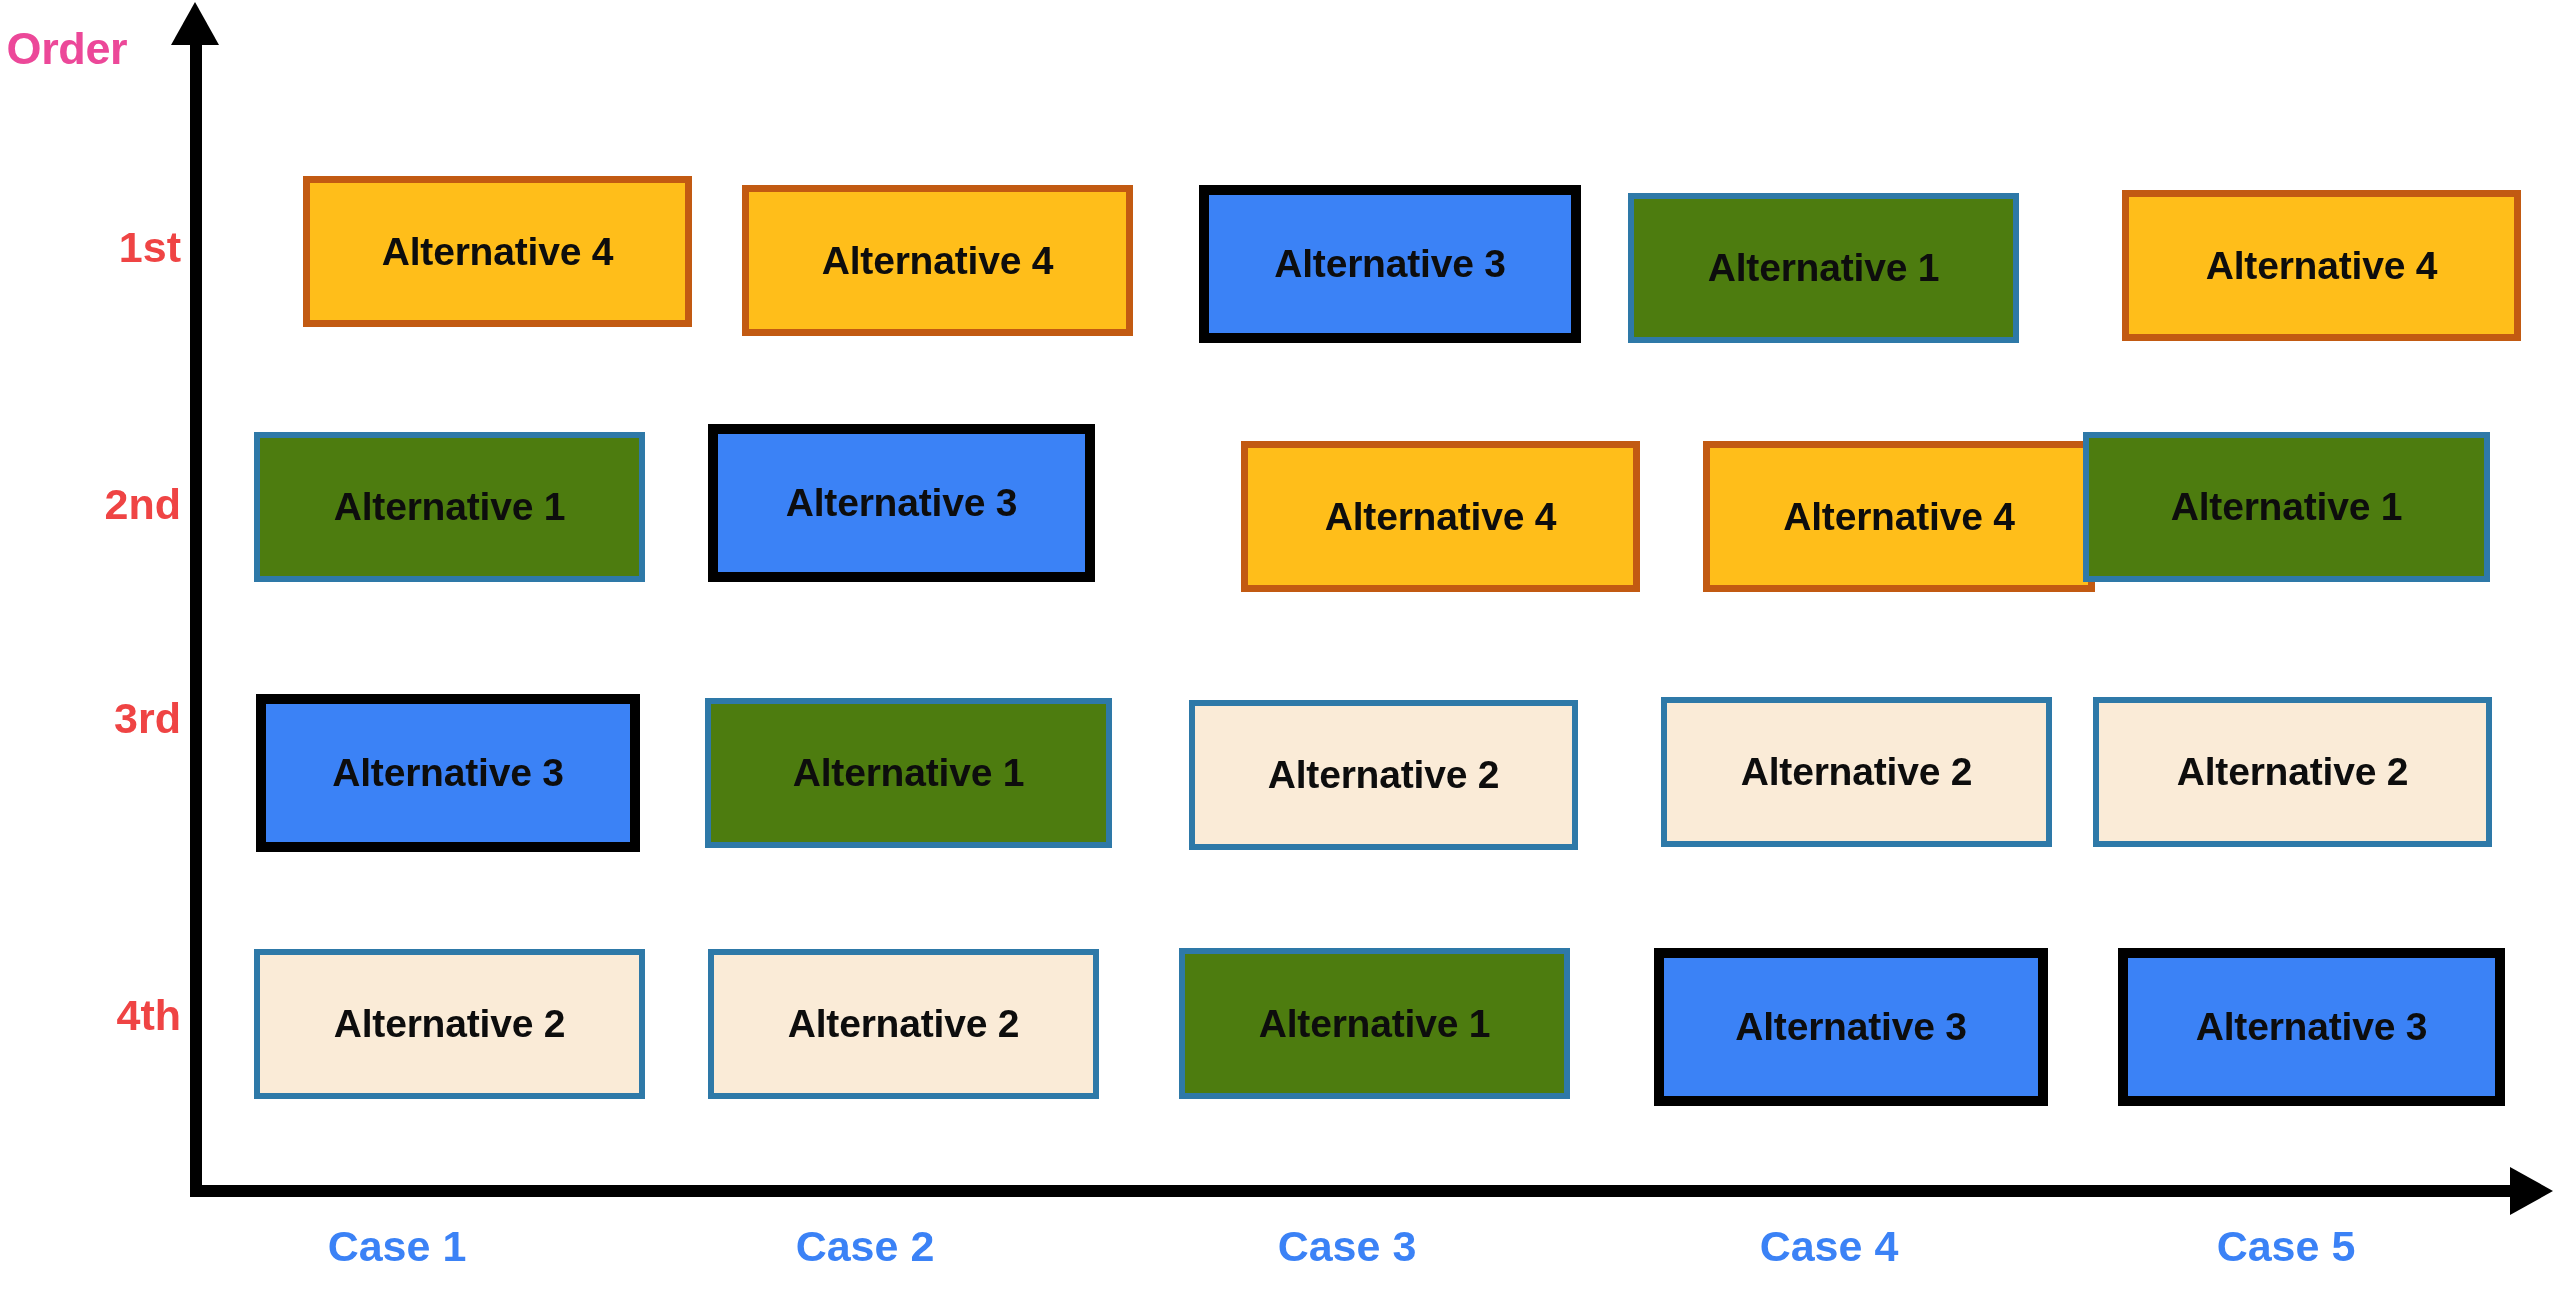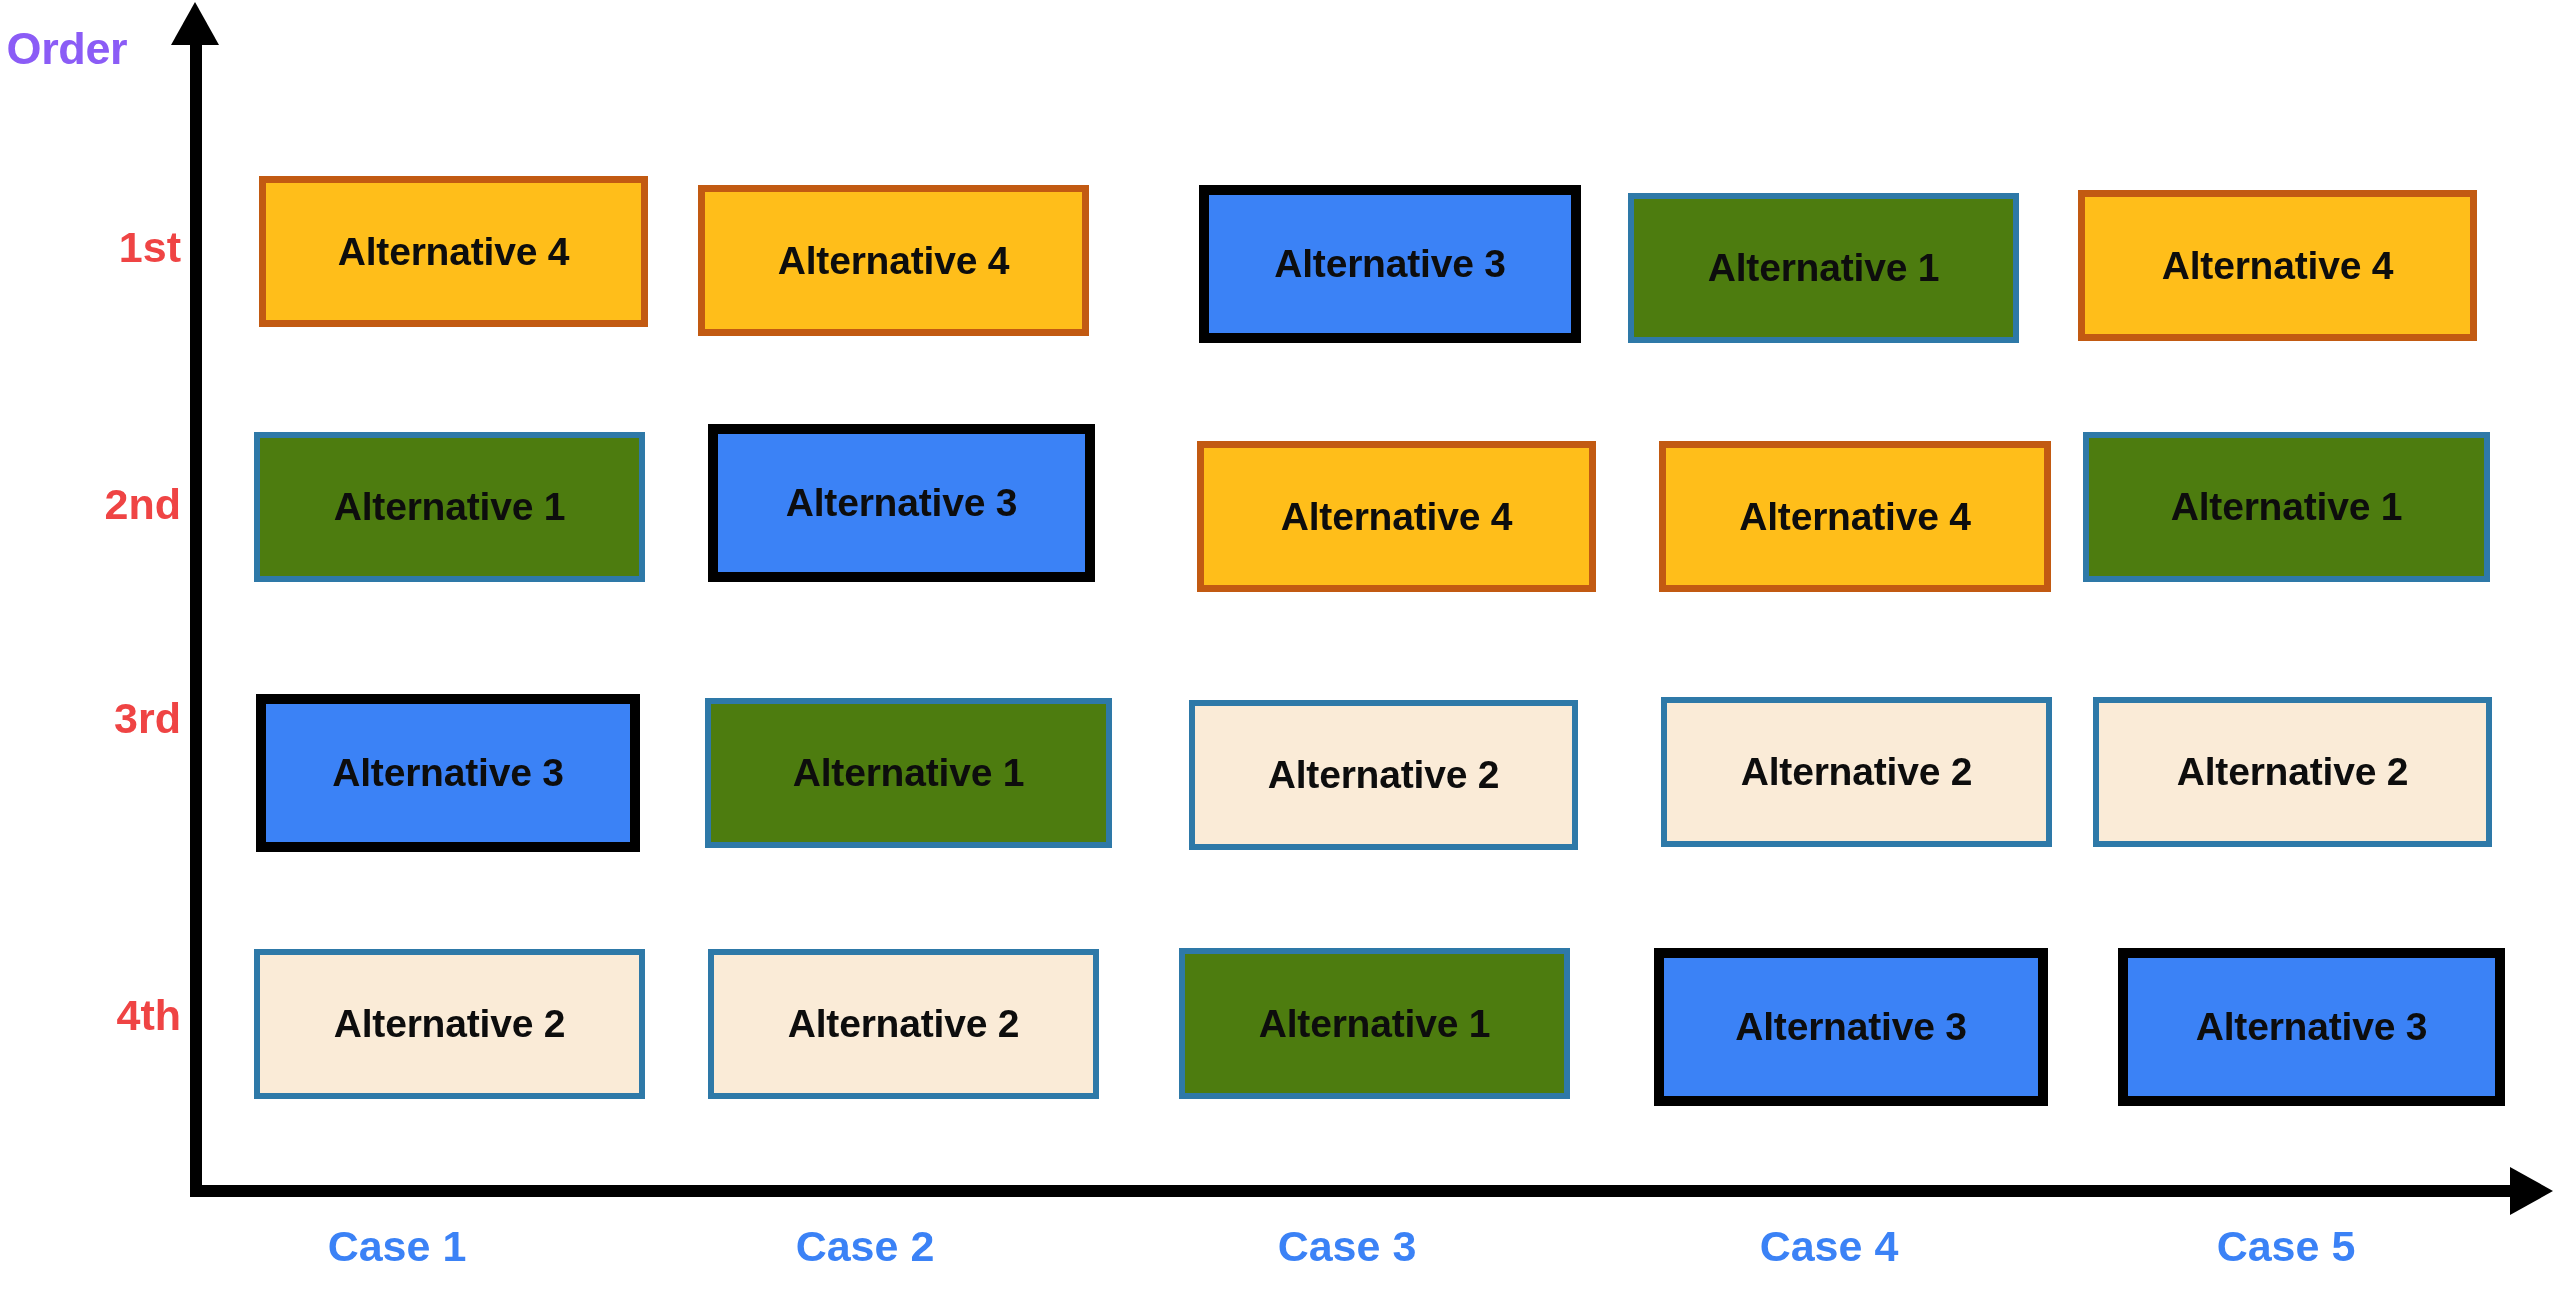--- a/index.html
+++ b/index.html
@@ -56,21 +56,21 @@
     border-left: 43px solid #000000;
   }
 
   
   .axis-title-y {
     position: absolute;
     left: 6.6px;
     top: 23px;
     font-size: 45px;
     font-weight: bold;
-    color: #8b5cf6;
+    color: #ec4899;
     letter-spacing: -0.4px;
     white-space: nowrap;
   }
   .row-label {
     position: absolute;
     right: 2395px; 
     width: 166px;
     text-align: right;
     font-size: 43px;
     font-weight: bold;
@@ -97,21 +97,21 @@
     justify-content: center;
     border-style: solid;
     font-size: 39px;
     font-weight: bold;
     color: #0d0d0d;
     white-space: nowrap;
     letter-spacing: -0.2px;
   }
   .cell-label { pointer-events: none; }
 
-  .alt4 { background: #FFBE1A; border-color: #C25A12; border-width: 7.5px; }
+  .alt4 { background: #FFBE1A; border-color: #C25A12; border-width: 7.5px; margin-left: 44px; }
   .alt3 { background: #3b82f6; border-color: #000000; border-width: 10px; }
   .alt1 { background: #4d7c0f; border-color: #2E79A8; border-width: 6.6px; }
   .alt2 { background: #FAEBD7; border-color: #2E79A8; border-width: 6.6px; }
 </style>
 </head>
 <body>
 
 <div id="stage">
 
   <div class="axis-y-line"></div>

